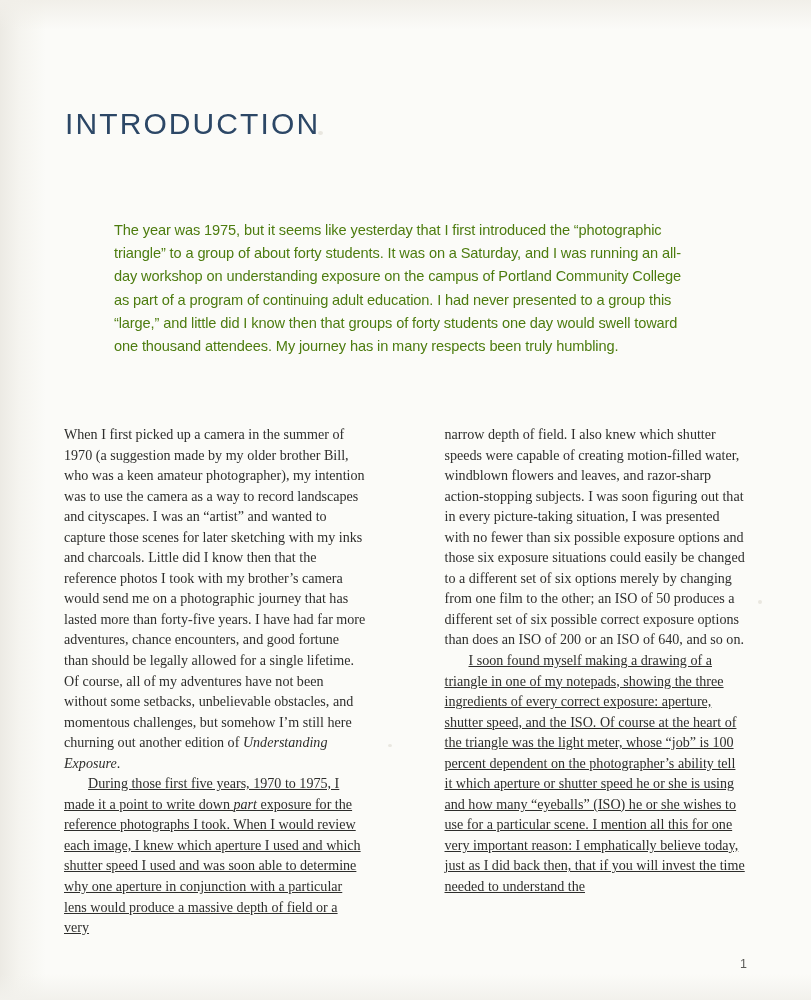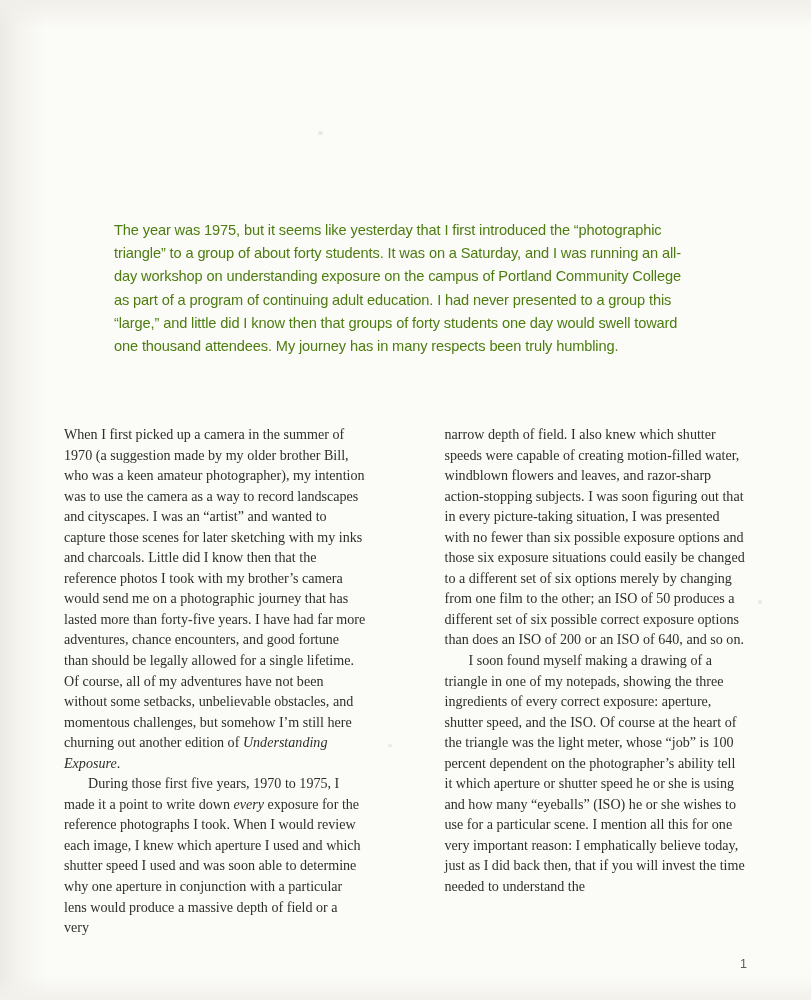--- a/index.html
+++ b/index.html
@@ -86,20 +86,21 @@
     font-size: 14.1px;
     line-height: 20.55px;
     color: #2e2e2c;
     text-align: left;
   }
   .col p {
     margin: 0;
   }
   .col p + p {
     text-indent: 24px;
+    text-decoration: underline;
   }
   .col i {
     font-style: italic;
   }
 
   
   .folio {
     position: absolute;
     right: 64px;
     bottom: 29px;
@@ -122,27 +123,28 @@
 <div class="page">
 
   <div class="scan-shade-left"></div>
   <div class="scan-shade-top"></div>
   <div class="scan-shade-bottom"></div>
 
   <div class="speckle" style="left:318px; top:131px; width:5px; height:4px;"></div>
   <div class="speckle" style="left:758px; top:600px; width:4px; height:4px;"></div>
   <div class="speckle" style="left:388px; top:744px; width:4px; height:3px;"></div>
 
+  <h1 class="chapter-title">INTRODUCTION</h1>
 
   <div class="intro-block">The year was 1975, but it seems like yesterday that I first introduced the “photographic triangle” to a group of about forty students. It was on a Saturday, and I was running an all-day workshop on understanding exposure on the campus of Portland Community College as part of a program of continuing adult education. I had never presented to a group this “large,” and little did I know then that groups of forty students one day would swell toward one thousand attendees. My journey has in many respects been truly humbling.</div>
 
   <div class="body-columns">
     <div class="col" id="col-left">
         <p>When I first picked up a camera in the summer of 1970 (a suggestion made by my older brother Bill, who was a keen amateur photographer), my intention was to use the camera as a way to record landscapes and cityscapes. I was an “artist” and wanted to capture those scenes for later sketching with my inks and charcoals. Little did I know then that the reference photos I took with my brother’s camera would send me on a photographic journey that has lasted more than forty-five years. I have had far more adventures, chance encounters, and good fortune than should be legally allowed for a single lifetime. Of course, all of my adventures have not been without some setbacks, unbelievable obstacles, and momentous challenges, but somehow I’m still here churning out another edition of <i>Understanding Exposure</i>.</p>
-        <p>During those first five years, 1970 to 1975, I made it a point to write down <i>every</i> exposure for the reference photographs I took. When I would review each image, I knew which aperture I used and which shutter speed I used and was soon able to determine why one aperture in conjunction with a particular lens would produce a massive depth of field or a very</p>
+        <p>During those first five years, 1970 to 1975, I made it a point to write down <i>part</i> exposure for the reference photographs I took. When I would review each image, I knew which aperture I used and which shutter speed I used and was soon able to determine why one aperture in conjunction with a particular lens would produce a massive depth of field or a very</p>
       </div>
     <div class="col" id="col-right">
         <p>narrow depth of field. I also knew which shutter speeds were capable of creating motion-filled water, windblown flowers and leaves, and razor-sharp action-stopping subjects. I was soon figuring out that in every picture-taking situation, I was presented with no fewer than six possible exposure options and those six exposure situations could easily be changed to a different set of six options merely by changing from one film to the other; an ISO of 50 produces a different set of six possible correct exposure options than does an ISO of 200 or an ISO of 640, and so on.</p>
         <p>I soon found myself making a drawing of a triangle in one of my notepads, showing the three ingredients of every correct exposure: aperture, shutter speed, and the ISO. Of course at the heart of the triangle was the light meter, whose “job” is 100 percent dependent on the photographer’s ability tell it which aperture or shutter speed he or she is using and how many “eyeballs” (ISO) he or she wishes to use for a particular scene. I mention all this for one very important reason: I emphatically believe today, just as I did back then, that if you will invest the time needed to understand the</p>
       </div>
   </div>
 
   <div class="folio">1</div>
 
 </div>

